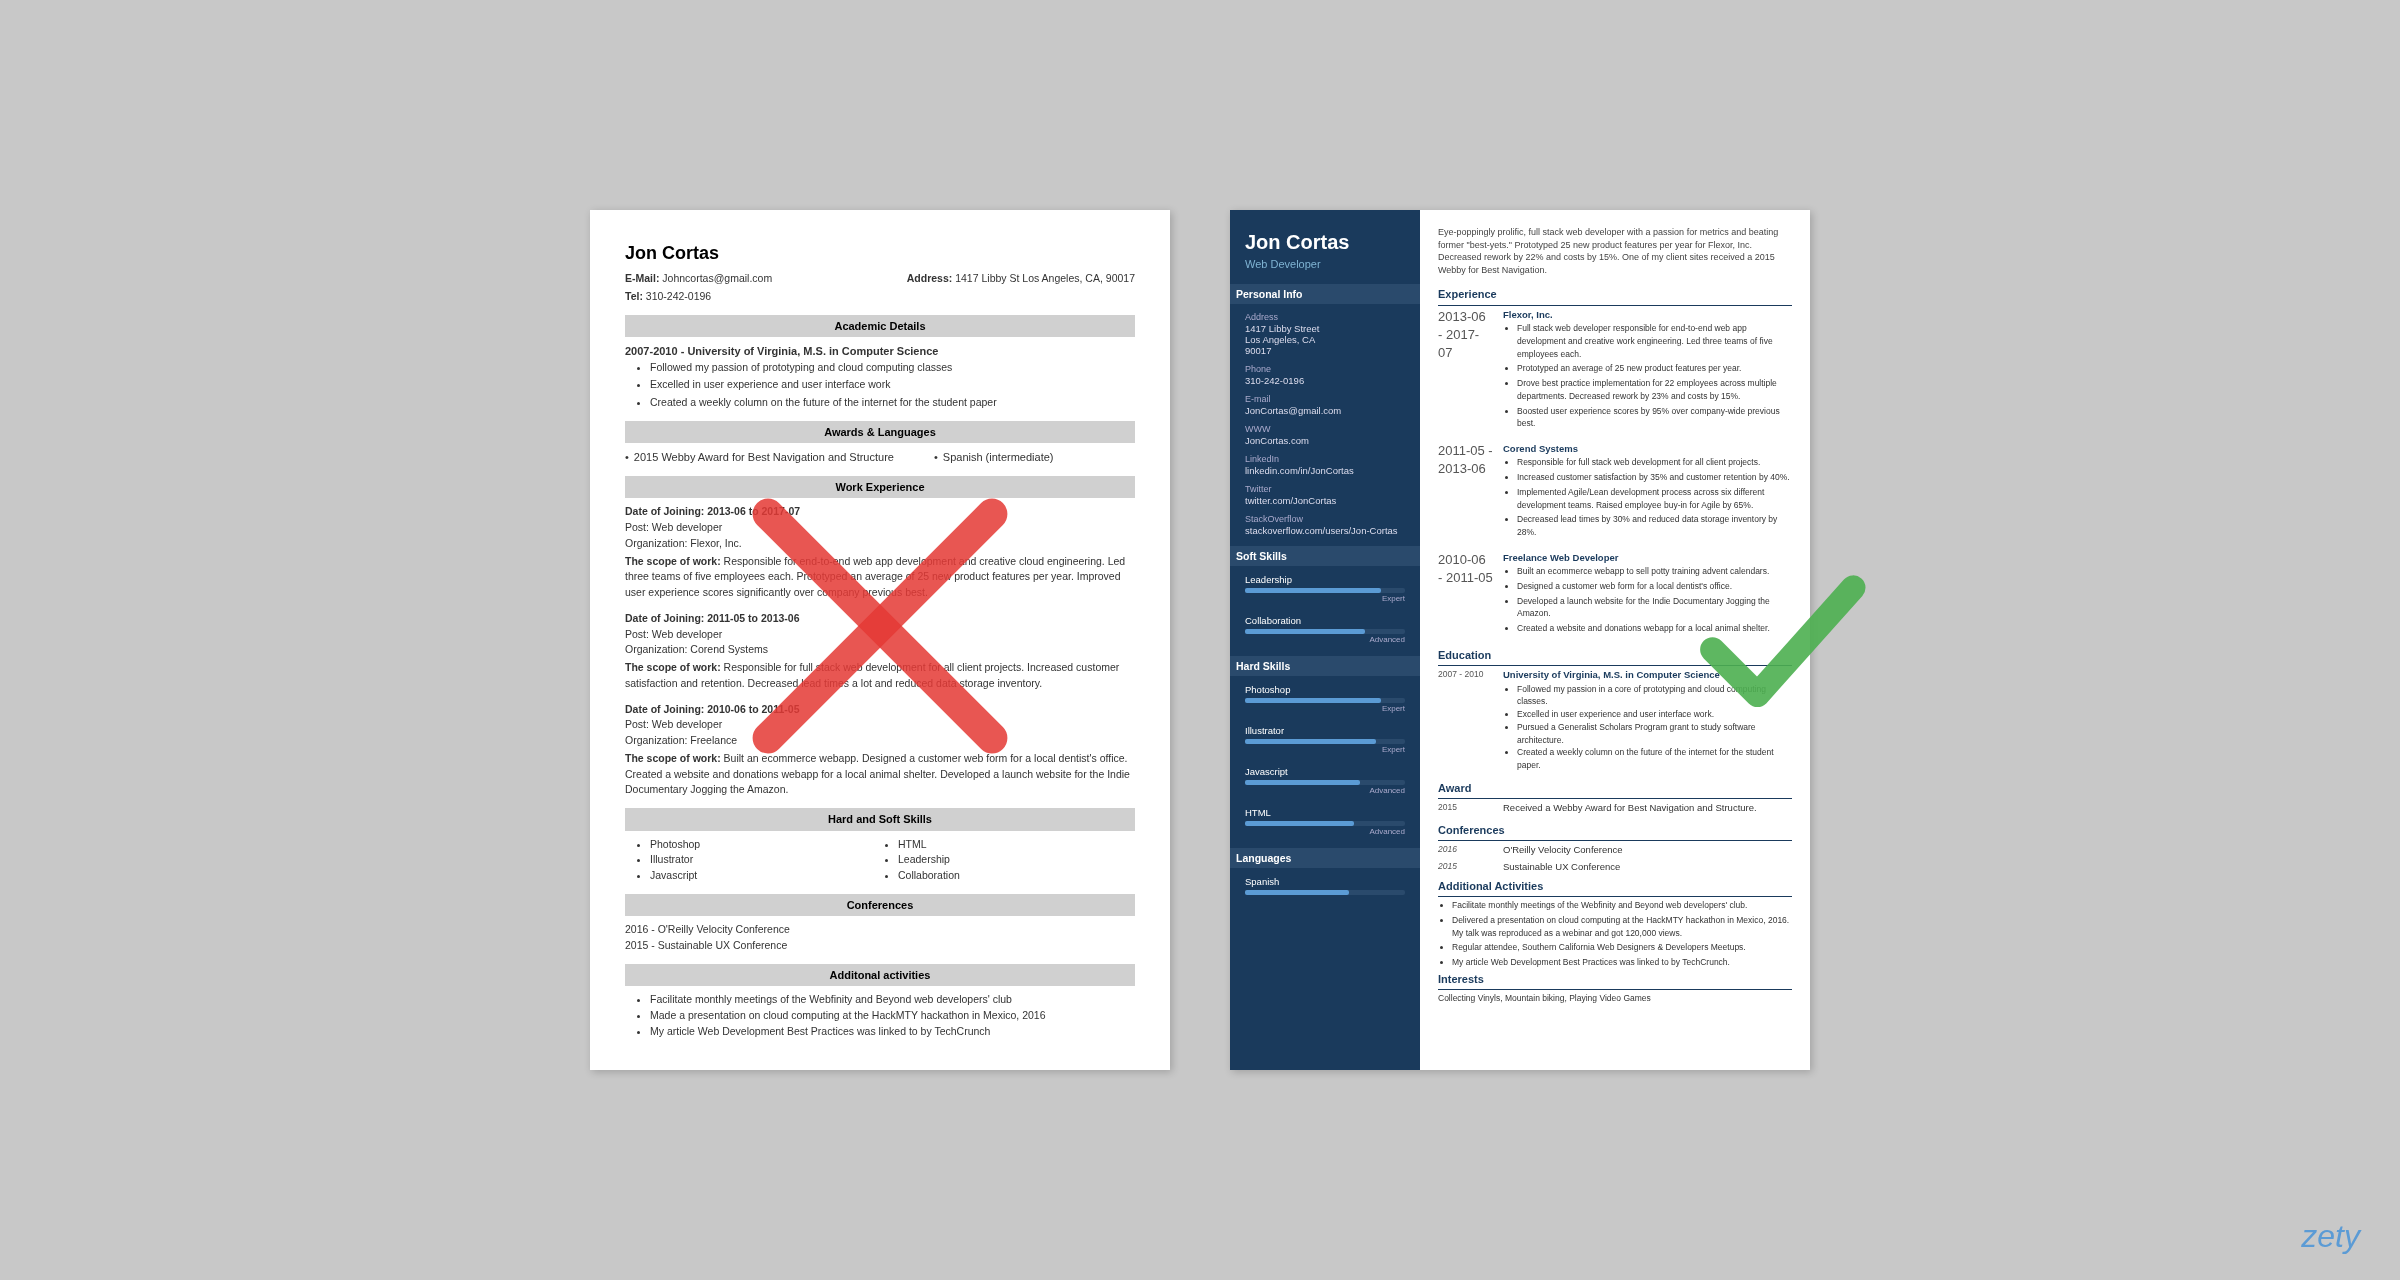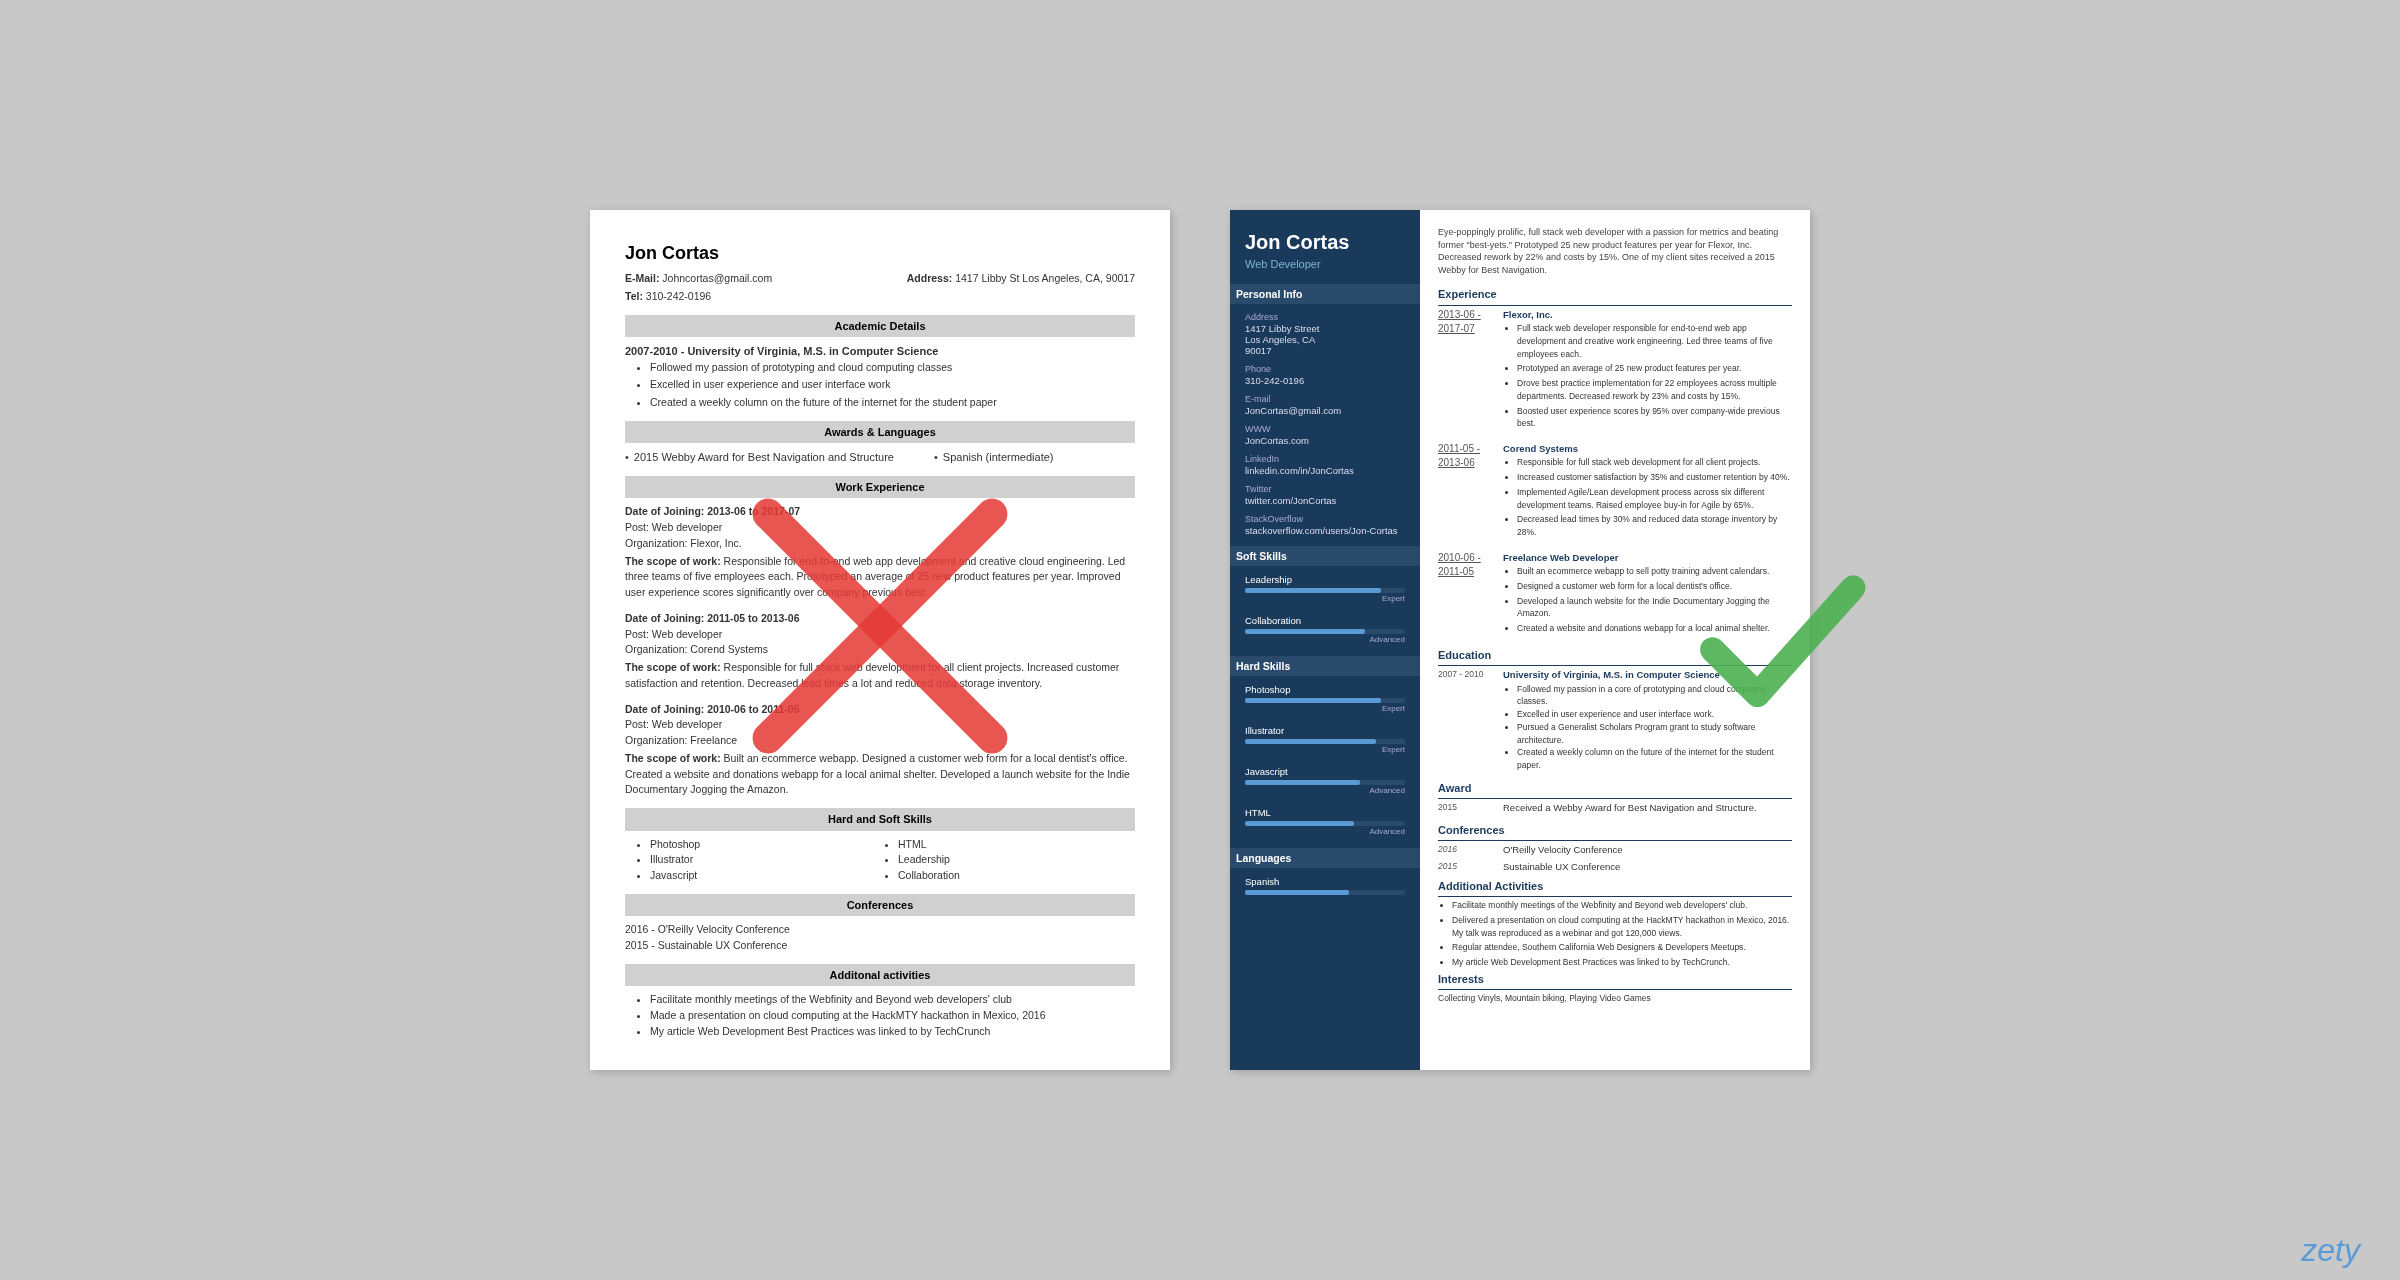--- a/index.html
+++ b/index.html
@@ -249,26 +249,25 @@
       padding-bottom: 2px;
     }
 
     .exp-entry {
       display: flex;
       gap: 10px;
       margin-bottom: 10px;
     }
 
     .exp-dates {
-      font-size: 10px;
+      font-size: 13px;
       color: #555;
       width: 55px;
       flex-shrink: 0;
       line-height: 1.4;
-      text-decoration: underline;
     }
 
     .exp-details .company {
       font-size: 9.5px;
       font-weight: bold;
       color: #1a3a5c;
     }
 
     .exp-details .exp-bullets {
       list-style: disc;
@@ -661,14 +660,14 @@
 
       <div class="main-section-header">Interests</div>
       <div class="interests-text">Collecting Vinyls, Mountain biking, Playing Video Games</div>
     </div>
 
     <svg class="check-mark" viewBox="0 0 160 160">
       <polyline points="20,85 60,125 145,30" stroke="#4caf50" stroke-width="22" fill="none" stroke-linecap="round" stroke-linejoin="round" opacity="0.9"></polyline>
     </svg>
   </div>
 
-  <div class="zety-logo" style="position:absolute; bottom:11px; right:40px;">zety</div>
+  <div class="zety-logo" style="position:absolute; bottom:25px; right:40px;">zety</div>
 </div>
 
 </body></html>

